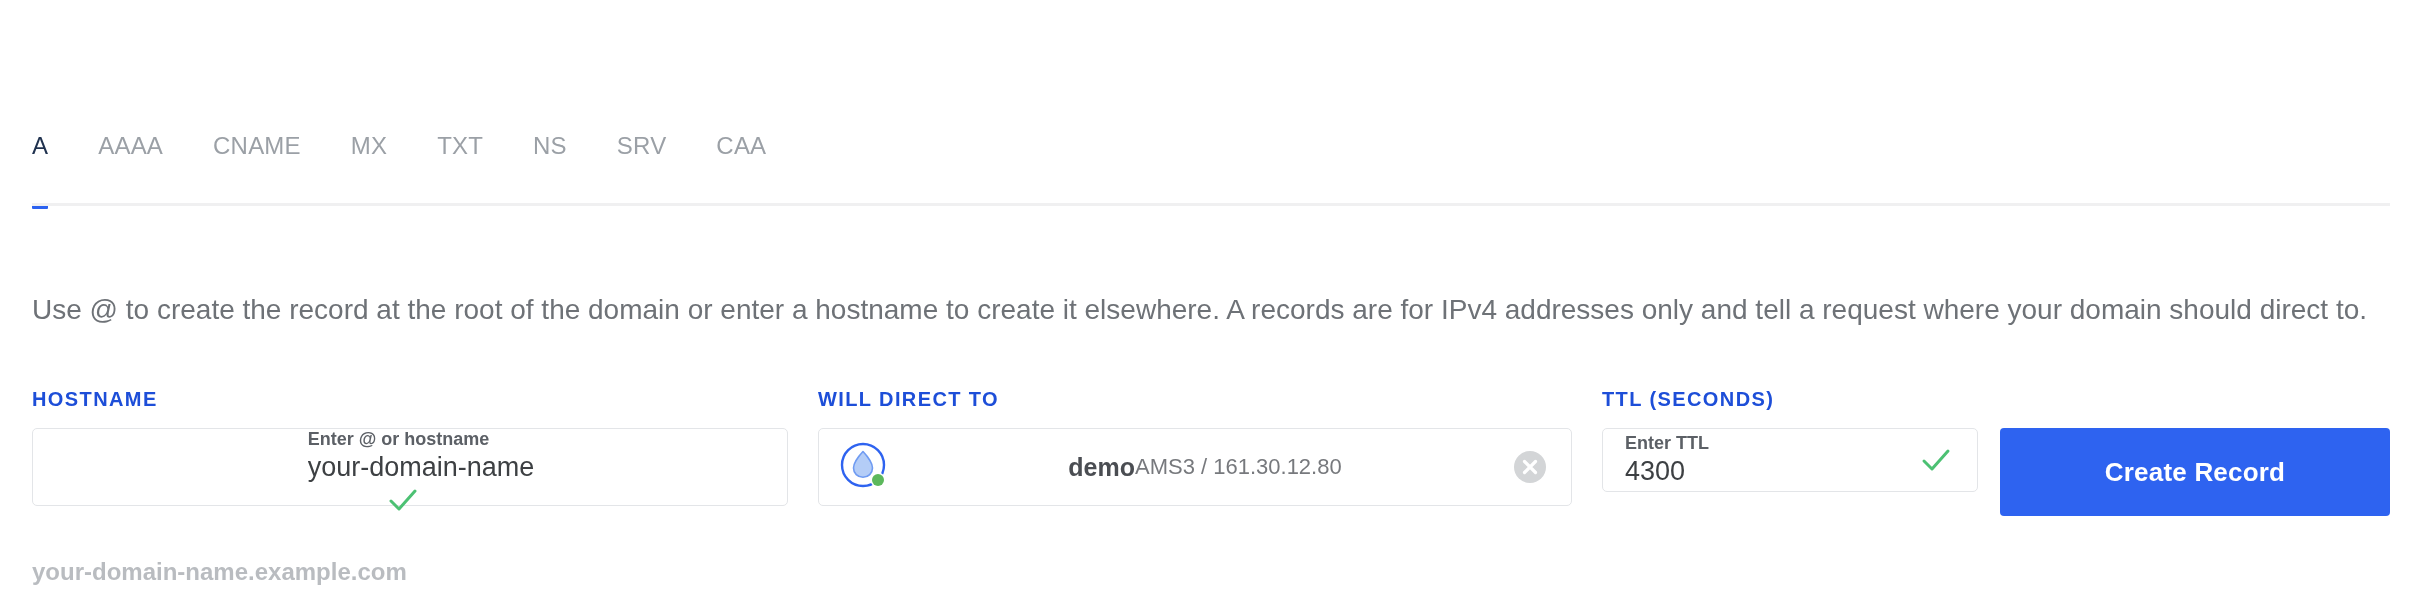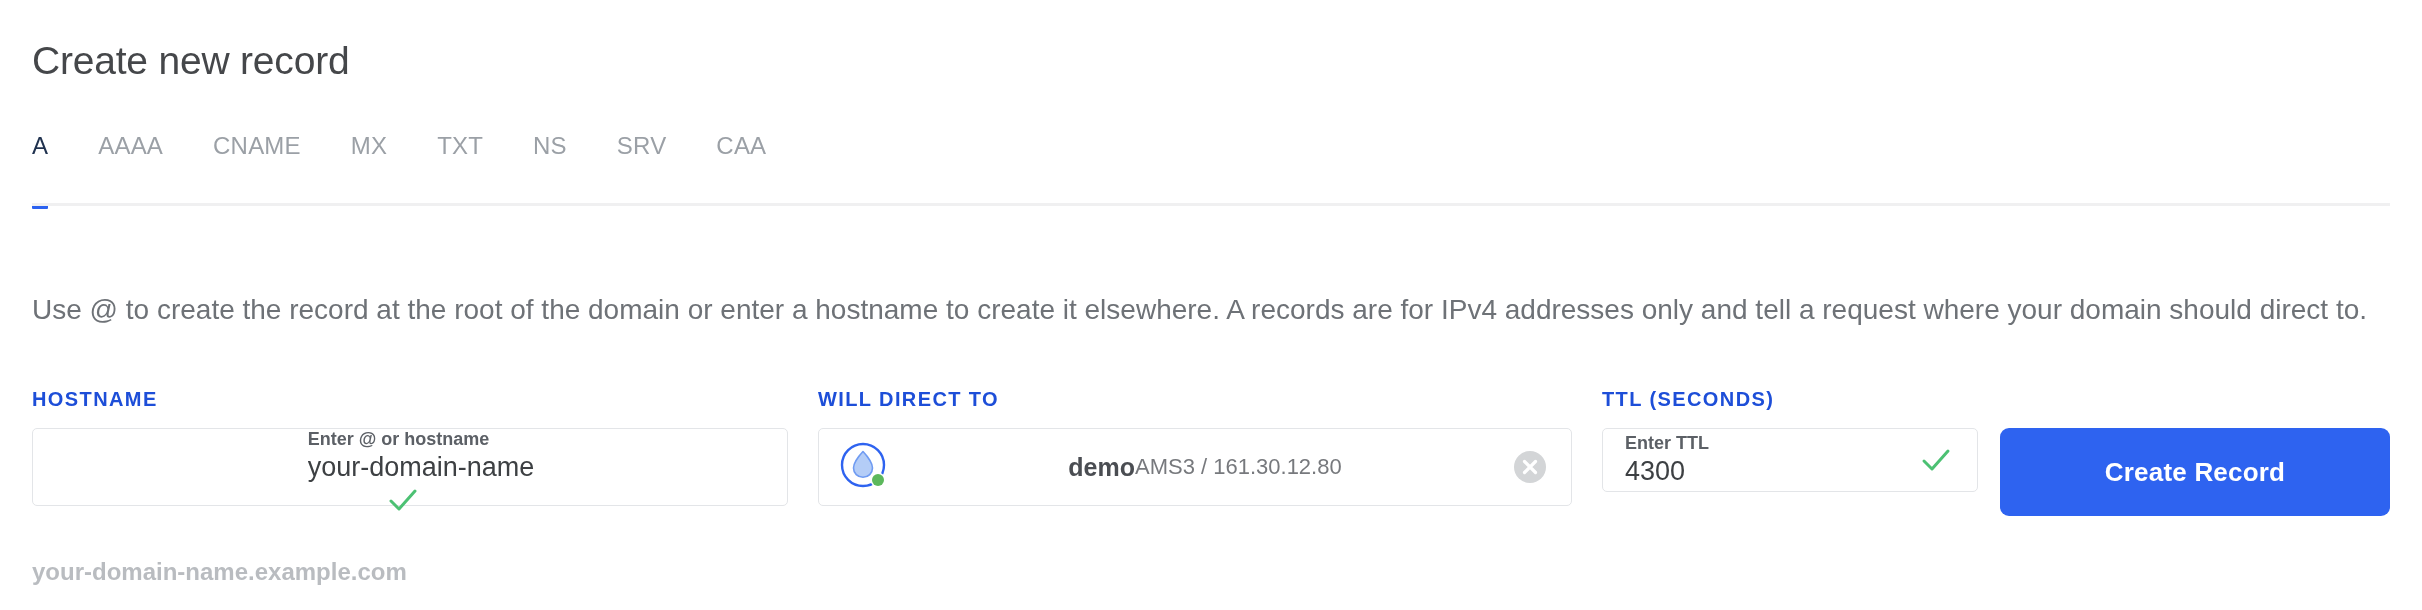--- a/index.html
+++ b/index.html
@@ -214,21 +214,21 @@
 
   
   .create-button {
     position: absolute;
     left: 2000px;
     top: 40px;
     width: 390px;
     height: 88px;
     background: #2e63f0;
     border: none;
-    border-radius: 9px;
+    border-radius: 4px;
     color: #ffffff;
     font-family: "Liberation Sans", sans-serif;
     font-size: 26px;
     font-weight: 700;
     letter-spacing: 0.2px;
     cursor: pointer;
     display: flex;
     align-items: center;
     justify-content: center;
   }
@@ -243,21 +243,20 @@
     font-weight: 700;
     line-height: 28px;
     white-space: nowrap;
   }
 </style>
 </head>
 <body>
 
 <div class="page">
 
-  <h1 class="page-title">Create new record</h1>
 
   <div class="tabs">
     <div class="tab active">A</div>
     <div class="tab">AAAA</div>
     <div class="tab">CNAME</div>
     <div class="tab">MX</div>
     <div class="tab">TXT</div>
     <div class="tab">NS</div>
     <div class="tab">SRV</div>
     <div class="tab">CAA</div>

